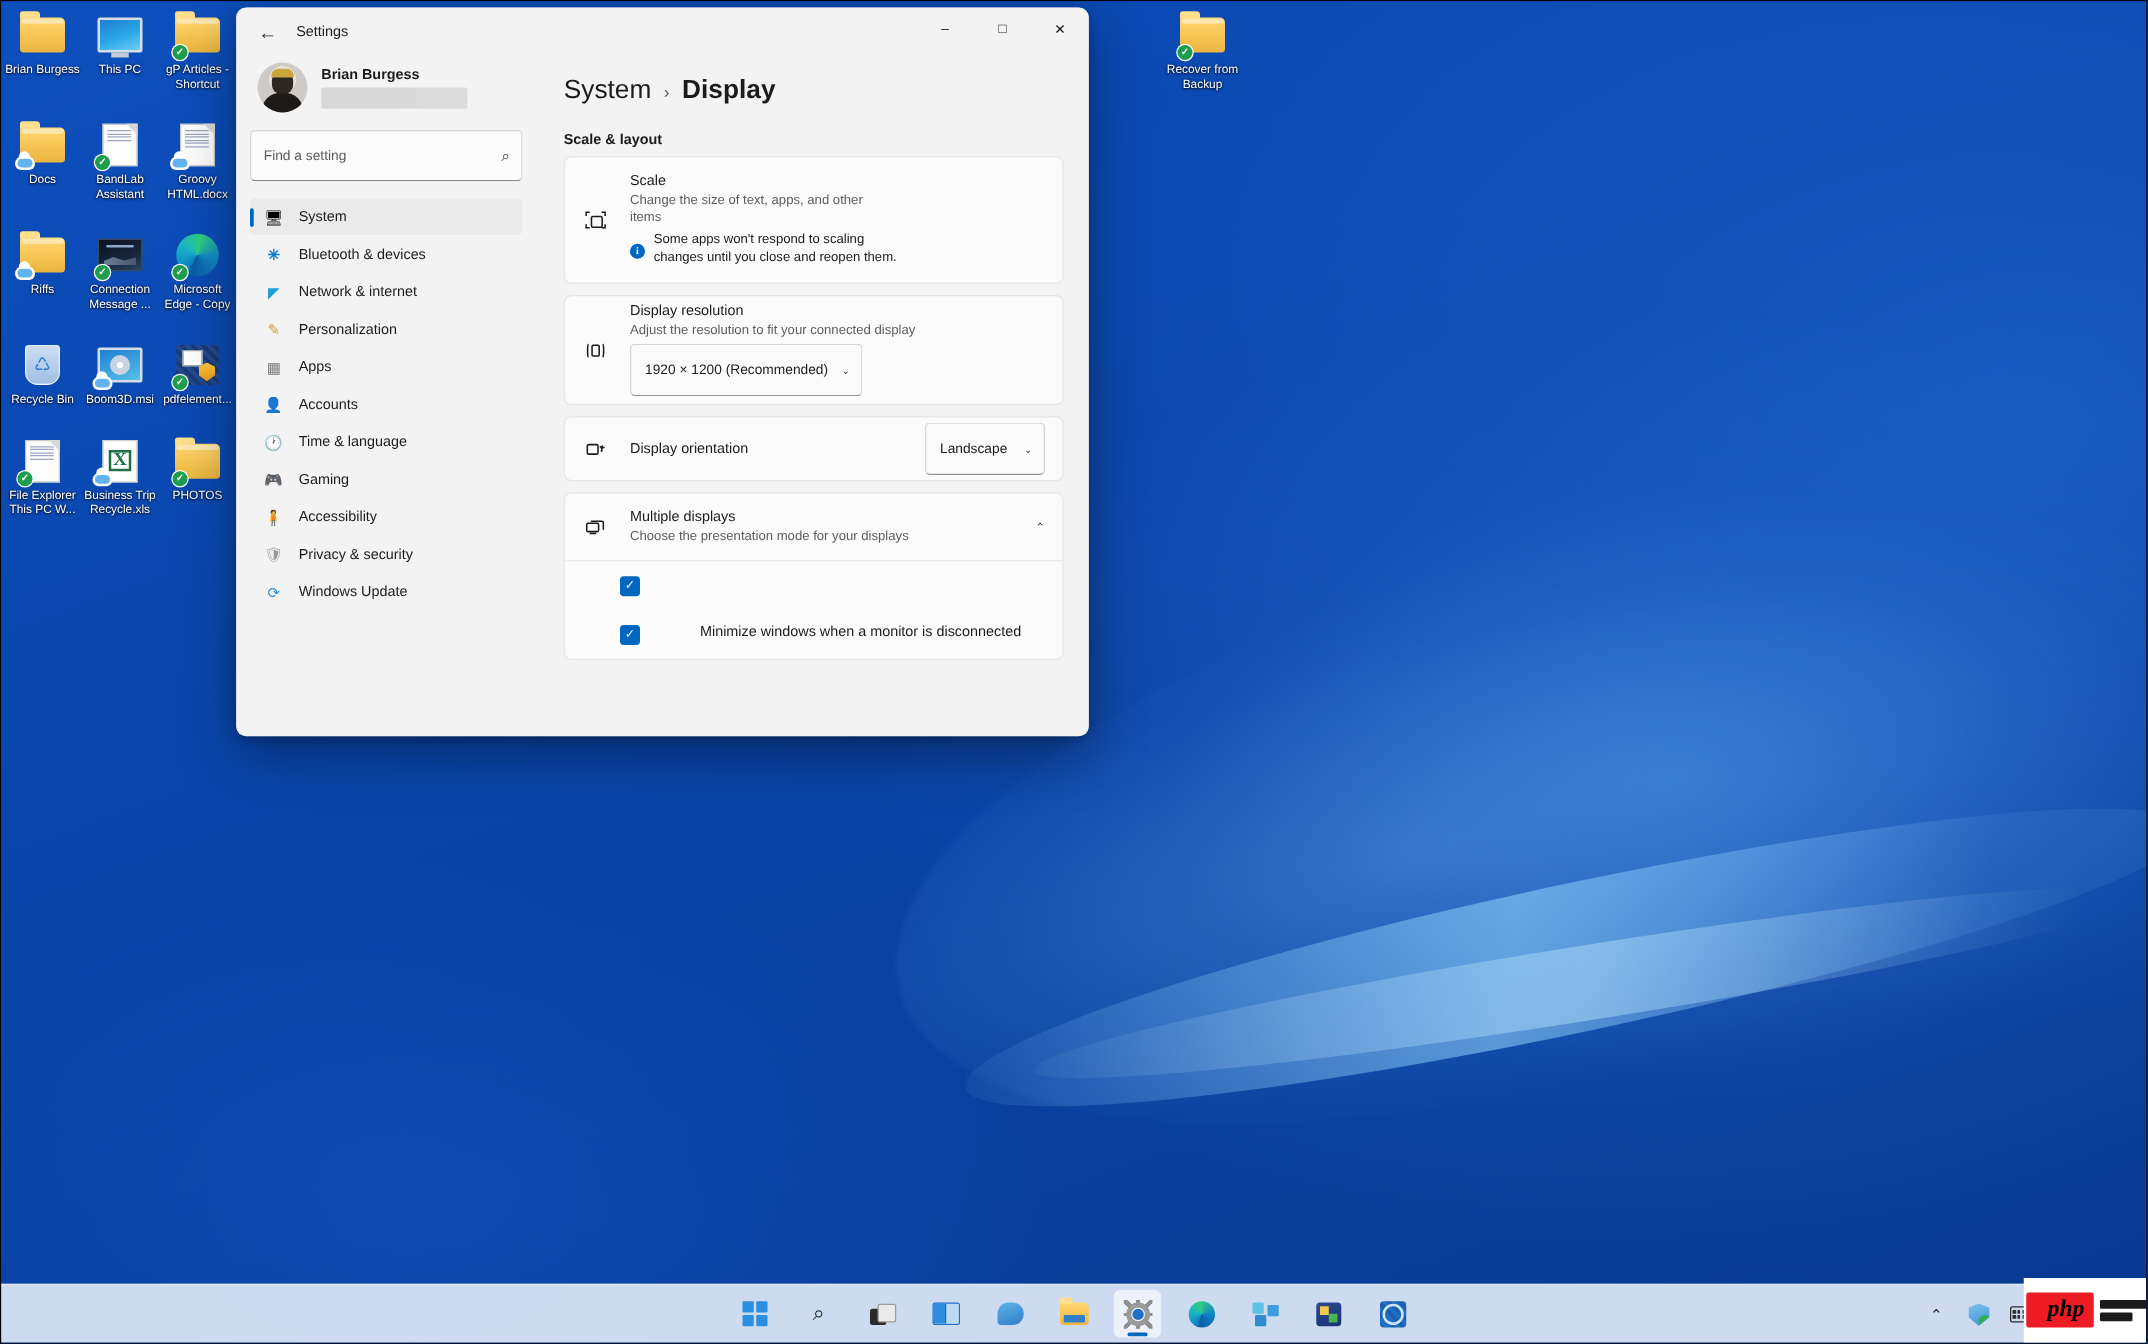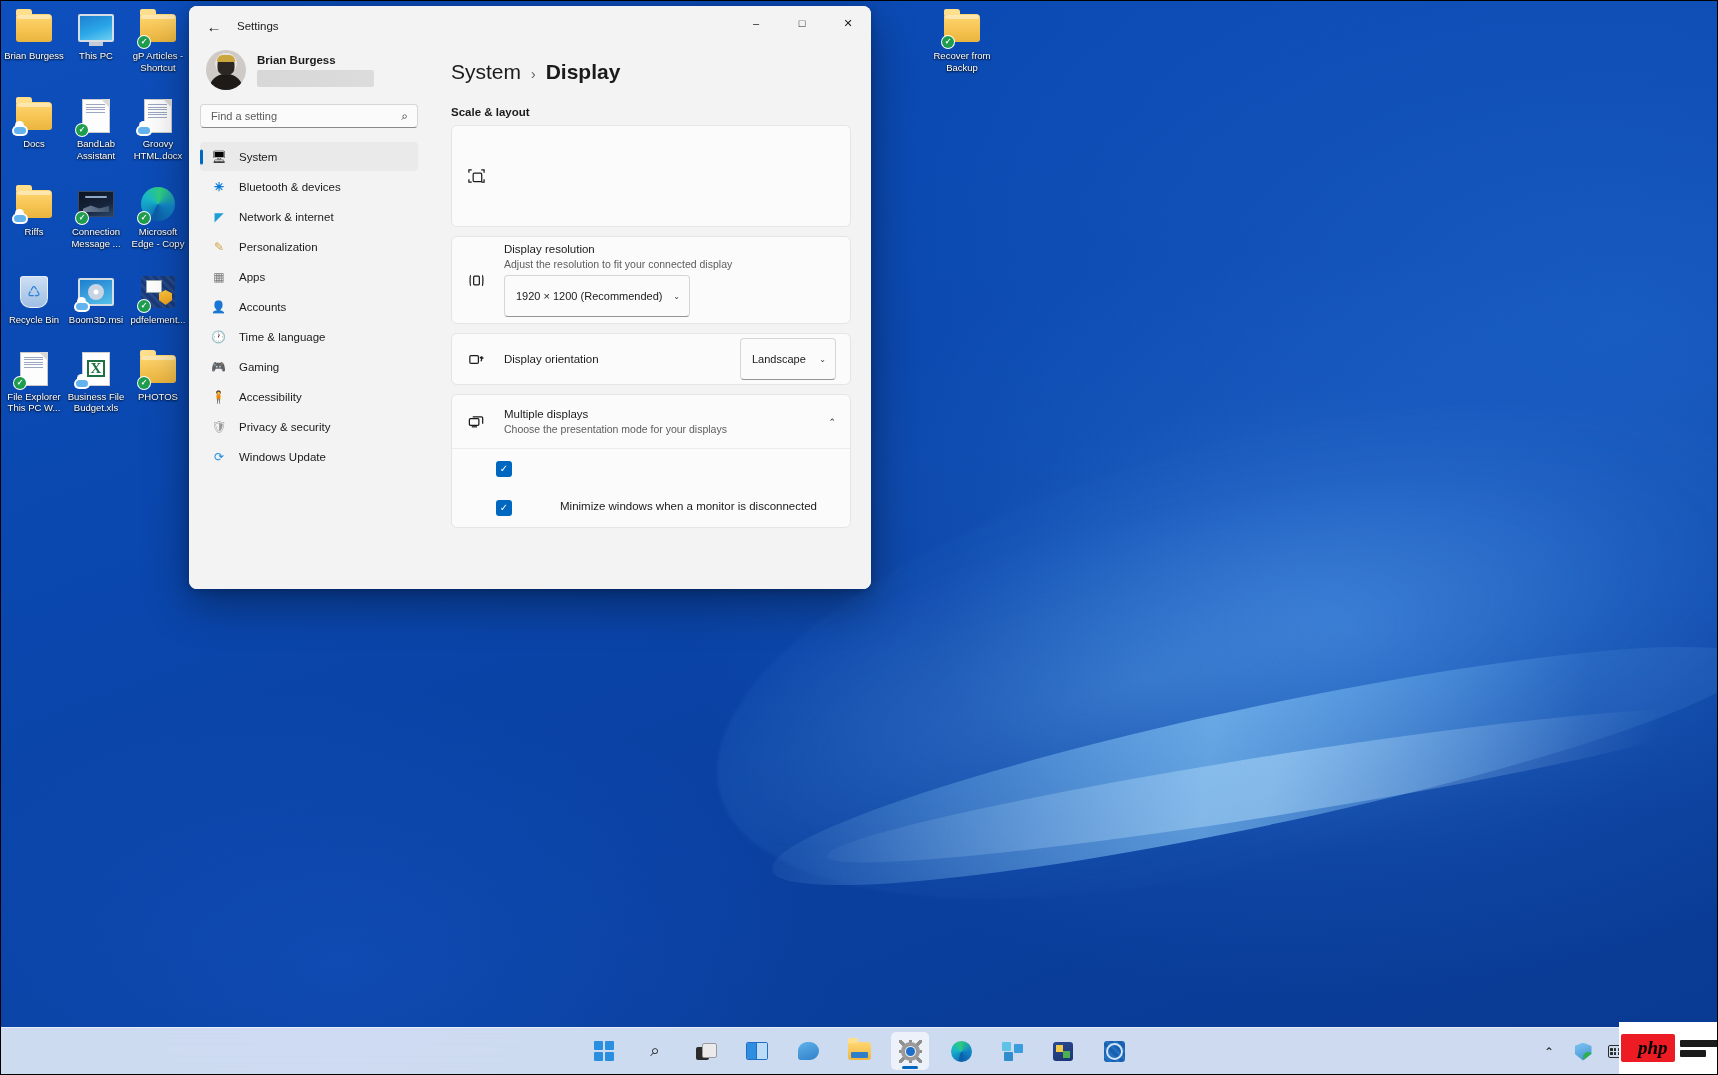--- a/index.html
+++ b/index.html
@@ -319,21 +319,21 @@
     background: #1d1a17;
   }
   #account-name { font-size: 11.5px; font-weight: bold; color: #1b1b1b; }
   #account-email-mask {
     margin-top: 4px; width: 117px; height: 17px;
     background: linear-gradient(90deg, #d7d7d7, #dcdcdc);
     border-radius: 2px;
   }
   #search-box {
     position: relative;
-    height: 24px; margin: 4px 0 14px 0;
+    height: 41px; margin: 4px 0 14px 0;
     background: #fbfbfb;
     border: 1px solid #d6d6d6;
     border-bottom: 1px solid #8a8a8a;
     border-radius: 4px;
     display: flex; align-items: center;
   }
   #search-input {
     flex: 1; border: 0; outline: 0; background: transparent;
     font-family: "Liberation Sans", sans-serif;
     font-size: 11px; color: #1b1b1b;
@@ -781,21 +781,21 @@
     <div class="label">File Explorer This PC W...</div>
   </div>
 
   <div class="desk-icon">
     <div class="glyph">
       <div class="ic-xls">
           <span>X</span>
         </div>
       <div class="badge-cloud"></div>
     </div>
-    <div class="label">Business File Budget.xls</div>
+    <div class="label">Business Trip Recycle.xls</div>
   </div>
 
   <div class="desk-icon">
     <div class="glyph">
       <div class="ic-folder"></div>
       <div class="badge-check">
           <i>✓</i>
         </div>
     </div>
     <div class="label">PHOTOS</div>
@@ -900,20 +900,28 @@
       </div>
 
       <div id="section-title">Scale &amp; layout</div>
 
       <div class="card" id="scale-card">
         <div class="card-ico">
           <svg width="19" height="19" viewBox="0 0 20 20" fill="none" stroke="#1b1b1b" stroke-width="1.3">
             <path d="M2 6V3h3M18 6V3h-3M2 13v3h3M18 13v3h-3"></path>
             <rect x="6.5" y="6.5" width="9" height="9" rx="1.2"></rect>
           </svg>
+        </div>
+        <div class="card-text">
+          <div class="card-title">Scale</div>
+          <div class="card-sub" style="max-width:200px;">Change the size of text, apps, and other items</div>
+          <div class="card-note">
+            <span class="note-dot">i</span>
+            <span class="note-text" style="max-width:210px;">Some apps won't respond to scaling changes until you close and reopen them.</span>
+          </div>
         </div>
       </div>
 
       <div class="card" id="resolution-card">
         <div class="card-ico">
           <svg width="19" height="19" viewBox="0 0 20 20" fill="none" stroke="#1b1b1b" stroke-width="1.3">
             <path d="M4 4.5C3 5 3 15 4 15.5M16 4.5c1 .5 1 10 0 11"></path>
             <rect x="7" y="5.5" width="6" height="9" rx="1"></rect>
           </svg>
         </div>

